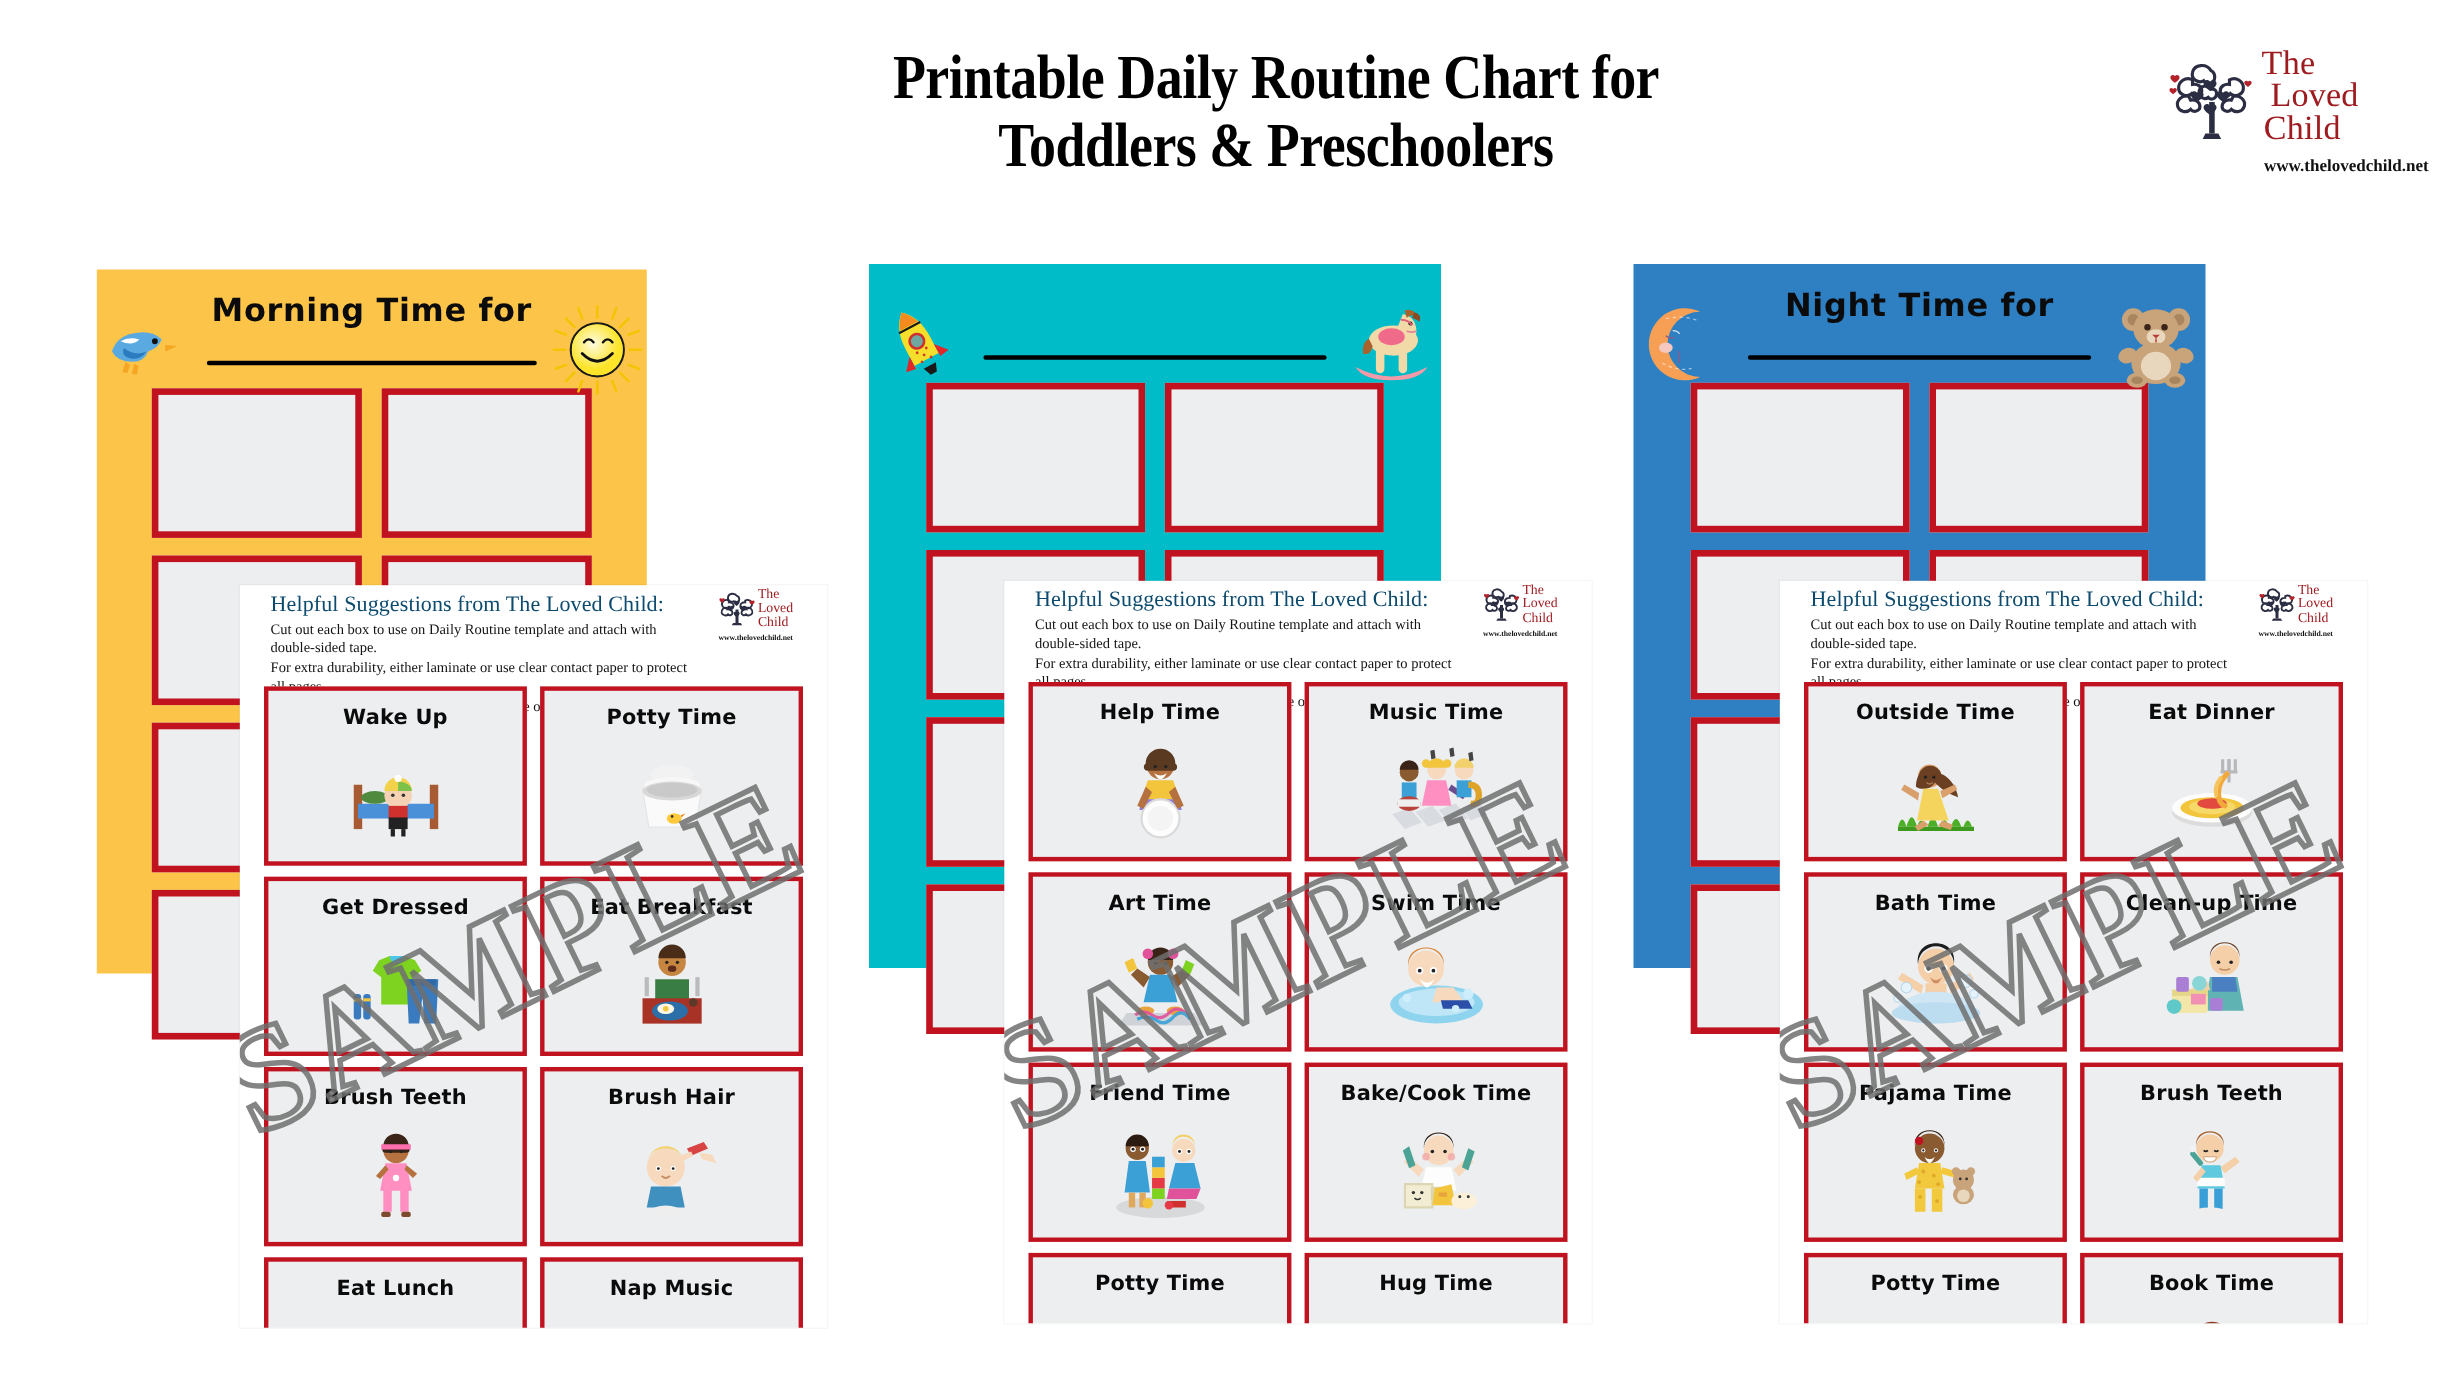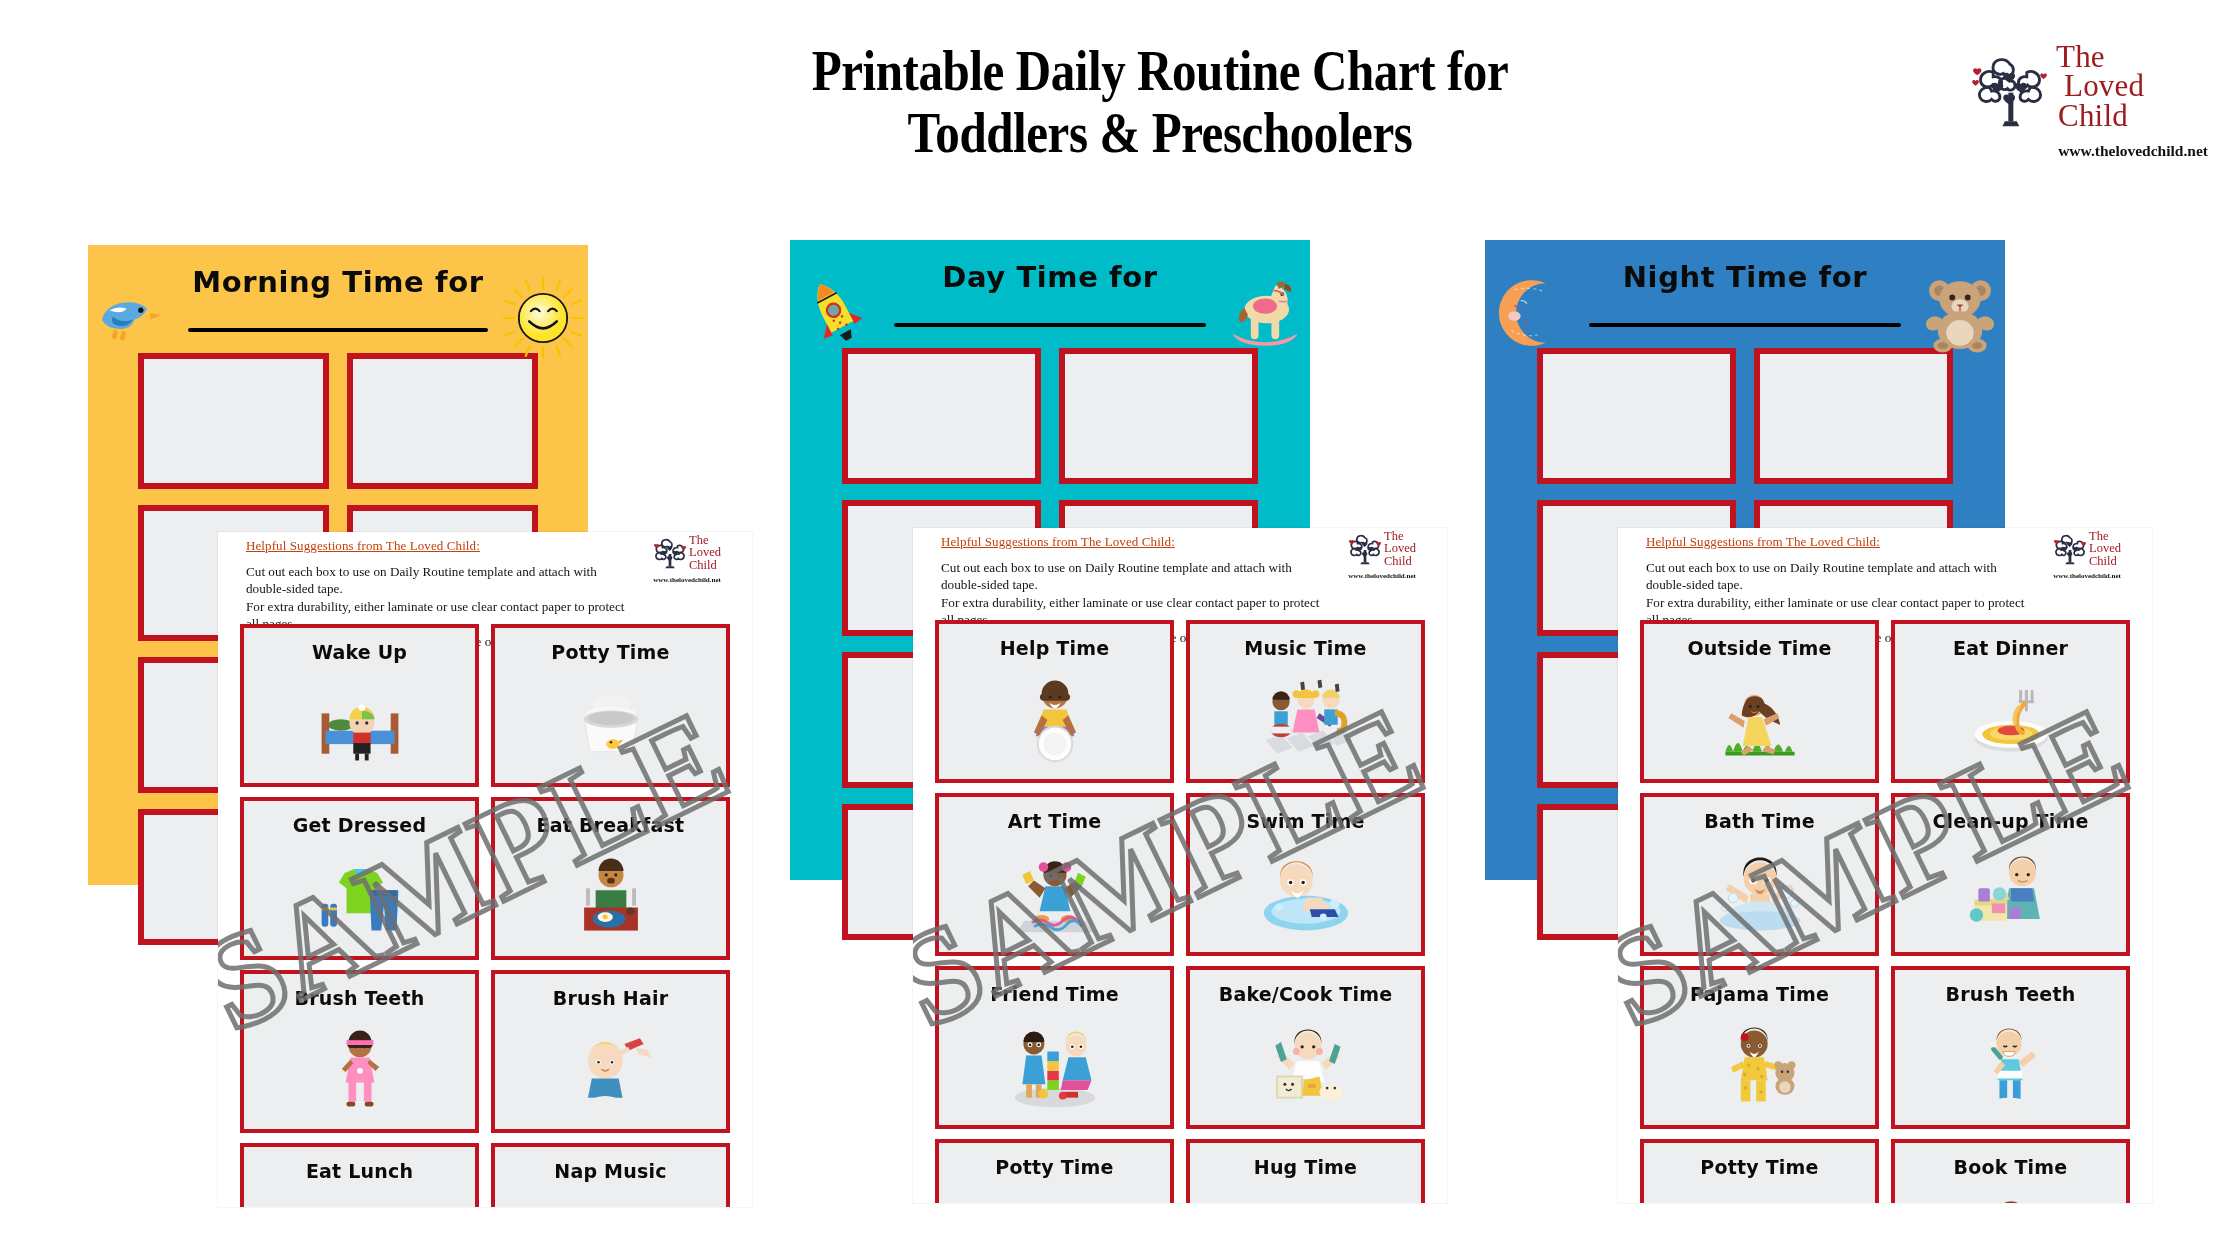--- a/index.html
+++ b/index.html
@@ -65,23 +65,22 @@
   .rp-deco { position:absolute; }
 
   
   .sheet {
     position:absolute; background:#fff; overflow:hidden;
     box-shadow: 0 0 0 1px rgba(0,0,0,0.04);
   }
   .sheet-head { position:relative; height:78px; }
   .sheet-h1 {
     position:absolute; left:28px; top:6px;
-    font-family:"Liberation Serif", serif; font-size:13px; color:#c2410c;
+    font-family:"Liberation Serif", serif; font-size:20px; color:#0c4a6e;
     letter-spacing:.1px;
-    text-decoration:underline;
   }
   .sheet-body {
     position:absolute; left:28px; top:31px; width:calc(100% - 150px);
     font-family:"Liberation Serif", serif; font-size:13.2px; line-height:1.32;
     color:#141414;
   }
   .sheet-logo { position:absolute; right:16px; top:2px; width:98px; text-align:center; }
   .sheet-logo .row { display:flex; align-items:center; justify-content:center; gap:2px; }
   .sheet-logo .tree { width:34px; height:34px; }
   .sheet-logo .words {
@@ -409,21 +408,20 @@
                   <circle cx="50" cy="64" r="2.4"></circle>
                   <circle cx="66" cy="50" r="2.2"></circle>
                 </g>
               </svg>
             </div>
           </div>
         </div>
         <div class="watermark" style="left: -34px; top: 262px;">SAMPLE</div>
       </div>
       <div class="routine-panel" style="left: 790px; top: 240px; width: 520px; height: 640px; background: rgb(0, 188, 200);">
-        <div class="rp-title" style="top: 20px;">Day Time for</div>
         <div class="rp-rule" style="left: 104px; width: 312px; top: 83px;"></div>
         <div class="rp-grid" style="left: 52px; top: 108px; width: 416px; gap: 16px 18px;">
           <div class="rp-cell" style="height: 136px;"></div>
           <div class="rp-cell" style="height: 136px;"></div>
           <div class="rp-cell" style="height: 136px;"></div>
           <div class="rp-cell" style="height: 136px;"></div>
           <div class="rp-cell" style="height: 136px;"></div>
           <div class="rp-cell" style="height: 136px;"></div>
           <div class="rp-cell" style="height: 136px;"></div>
           <div class="rp-cell" style="height: 136px;"></div>

